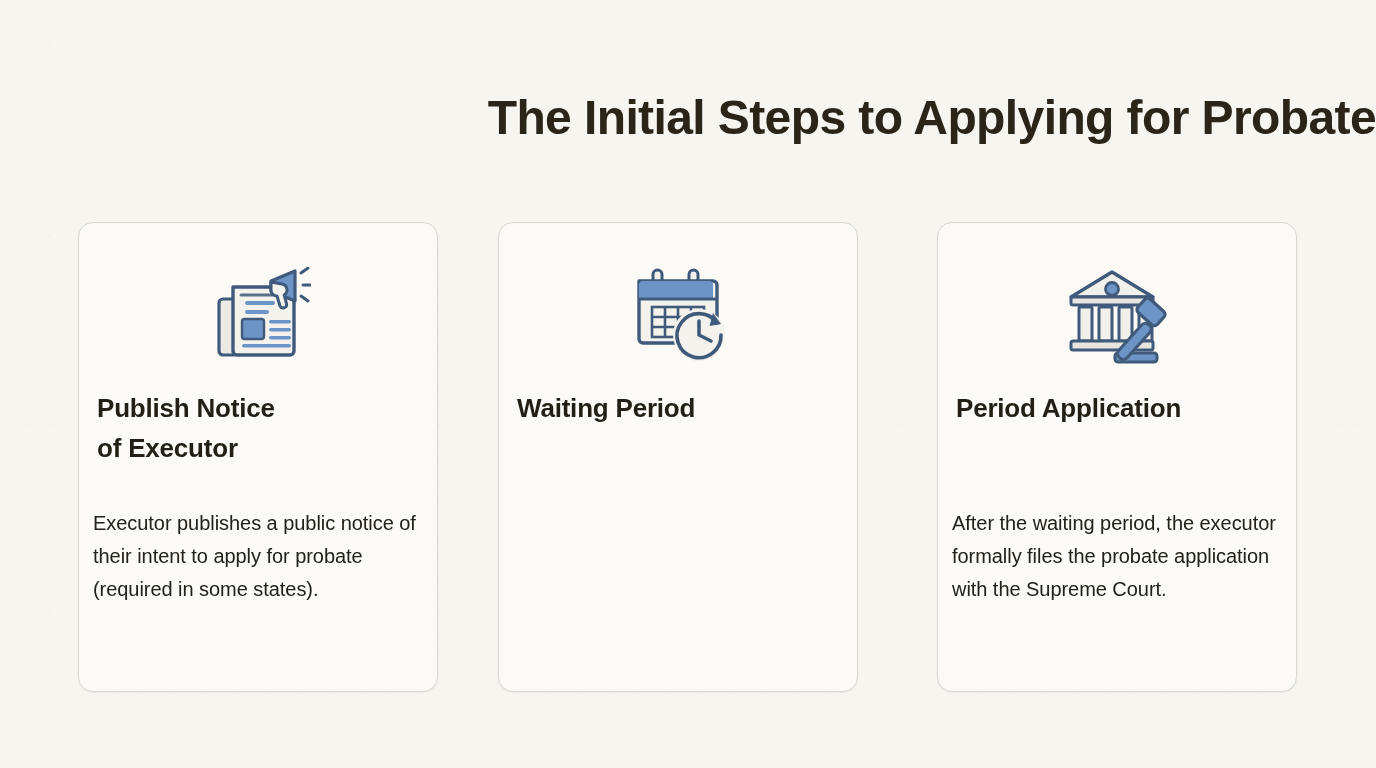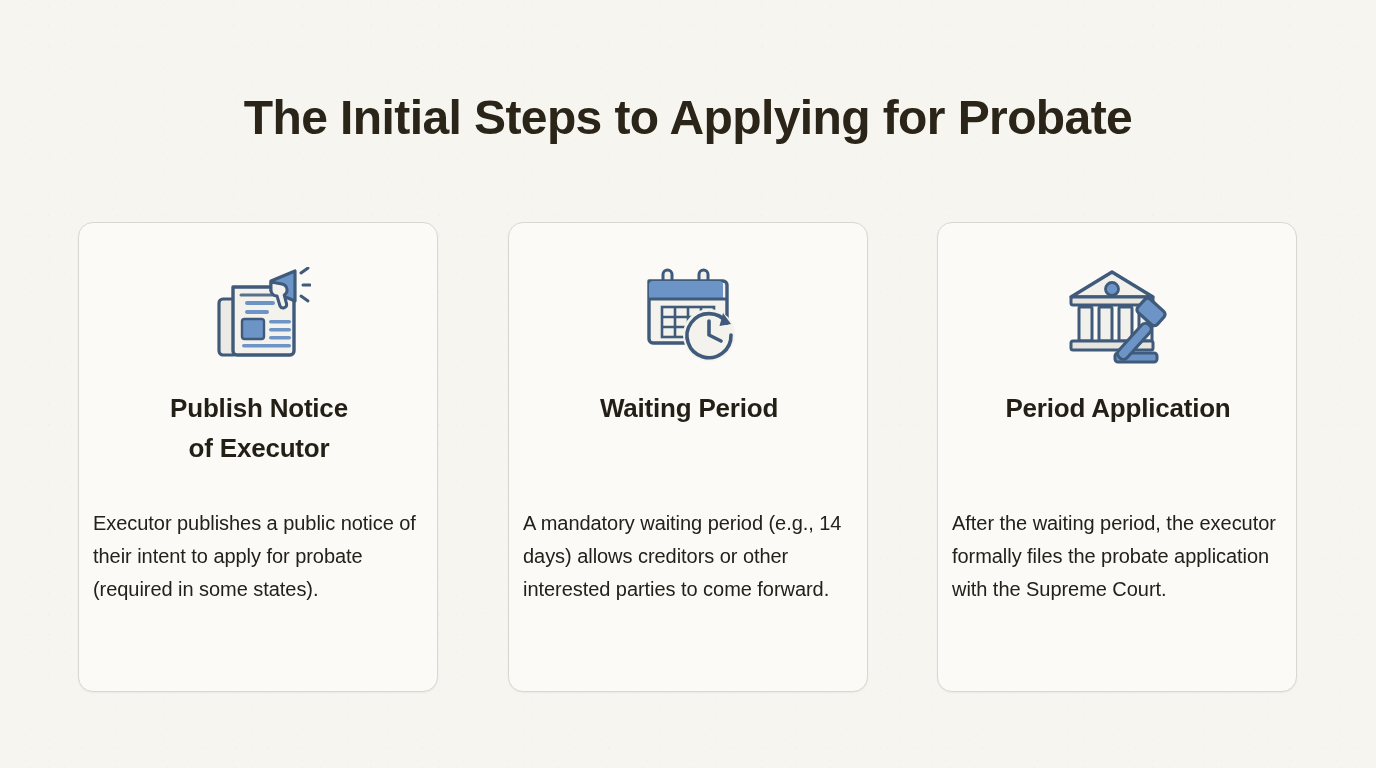--- a/index.html
+++ b/index.html
@@ -28,21 +28,21 @@
       radial-gradient(circle at 85% 35%, rgba(0,0,0,0.010) 0 1px, transparent 1px);
     background-size: 23px 21px, 31px 27px, 17px 19px;
   }
 
   
   .page-title {
     position: absolute;
     left: 0;
     top: 84px;
     width: 1376px;
-    text-align: center;
+    text-align: right;
     font-size: 48px;
     font-weight: 800;
     letter-spacing: -0.6px;
     color: #2a2419;
     line-height: 68px;
     white-space: nowrap;
   }
 
   
   .flow {
@@ -58,41 +58,41 @@
     top: 0;
     width: 360px;
     height: 470px;
     box-sizing: border-box;
     background: #fbfaf6;
     border: 1px solid #d9d7d1;
     border-radius: 15px;
     box-shadow: 0 1px 2px rgba(0,0,0,0.05);
   }
   .card.c1 { left: 0px; }
-  .card.c2 { left: 430px; padding-left: 44px; }
+  .card.c2 { left: 420px; padding-left: 44px; }
   .card.c3 { left: 859px; }
 
   .card-icon {
     position: absolute;
     left: 0;
     top: 42px;
     width: 360px;
     height: 104px;
     display: flex;
     align-items: center;
     justify-content: center;
   }
   .card-icon svg { display: block; }
 
   .card-heading {
     position: absolute;
     left: 18px;
     top: 165px;
     width: 324px;
-    text-align: center;
+    text-align: left;
     font-size: 26px;
     font-weight: 700;
     letter-spacing: -0.2px;
     color: #231f16;
     line-height: 40px;
   }
 
   .card-body {
     position: absolute;
     left: 14px;
@@ -187,21 +187,20 @@
             <path d="M36 40 V70 M49 40 V70 M62 40 V70"></path>
           </g>
 
           <circle cx="70" cy="68" r="22" fill="#f4f2ec" stroke="#f4f2ec" stroke-width="8"></circle>
           <path d="M88 56 A22 22 0 1 0 92 68" fill="none" stroke="#3f5a7a" stroke-width="3.6" stroke-linecap="round"></path>
           <path d="M84 46 L92 57 L80.5 59" fill="#3f5a7a"></path>
           <path d="M70 54 V68 L82 74" fill="none" stroke="#3f5a7a" stroke-width="3.6" stroke-linecap="round" stroke-linejoin="round"></path>
         </svg>
       </div>
       <div class="card-heading">Waiting Period</div>
-      <div class="card-body">A mandatory waiting period (e.g., 14 days) allows creditors or other interested parties to come forward.</div>
     </div>
 
     <div class="arrow a2">
       <svg width="72" height="40" viewBox="0 0 72 40" aria-hidden="true">
         <path d="M2 20 H58" stroke="#15120c" stroke-width="3.6" stroke-linecap="square"></path>
         <path d="M44 6 L60 20 L44 34" fill="none" stroke="#15120c" stroke-width="3.6" stroke-linecap="square" stroke-linejoin="miter"></path>
       </svg>
     </div>
 
     <div class="card c3">

